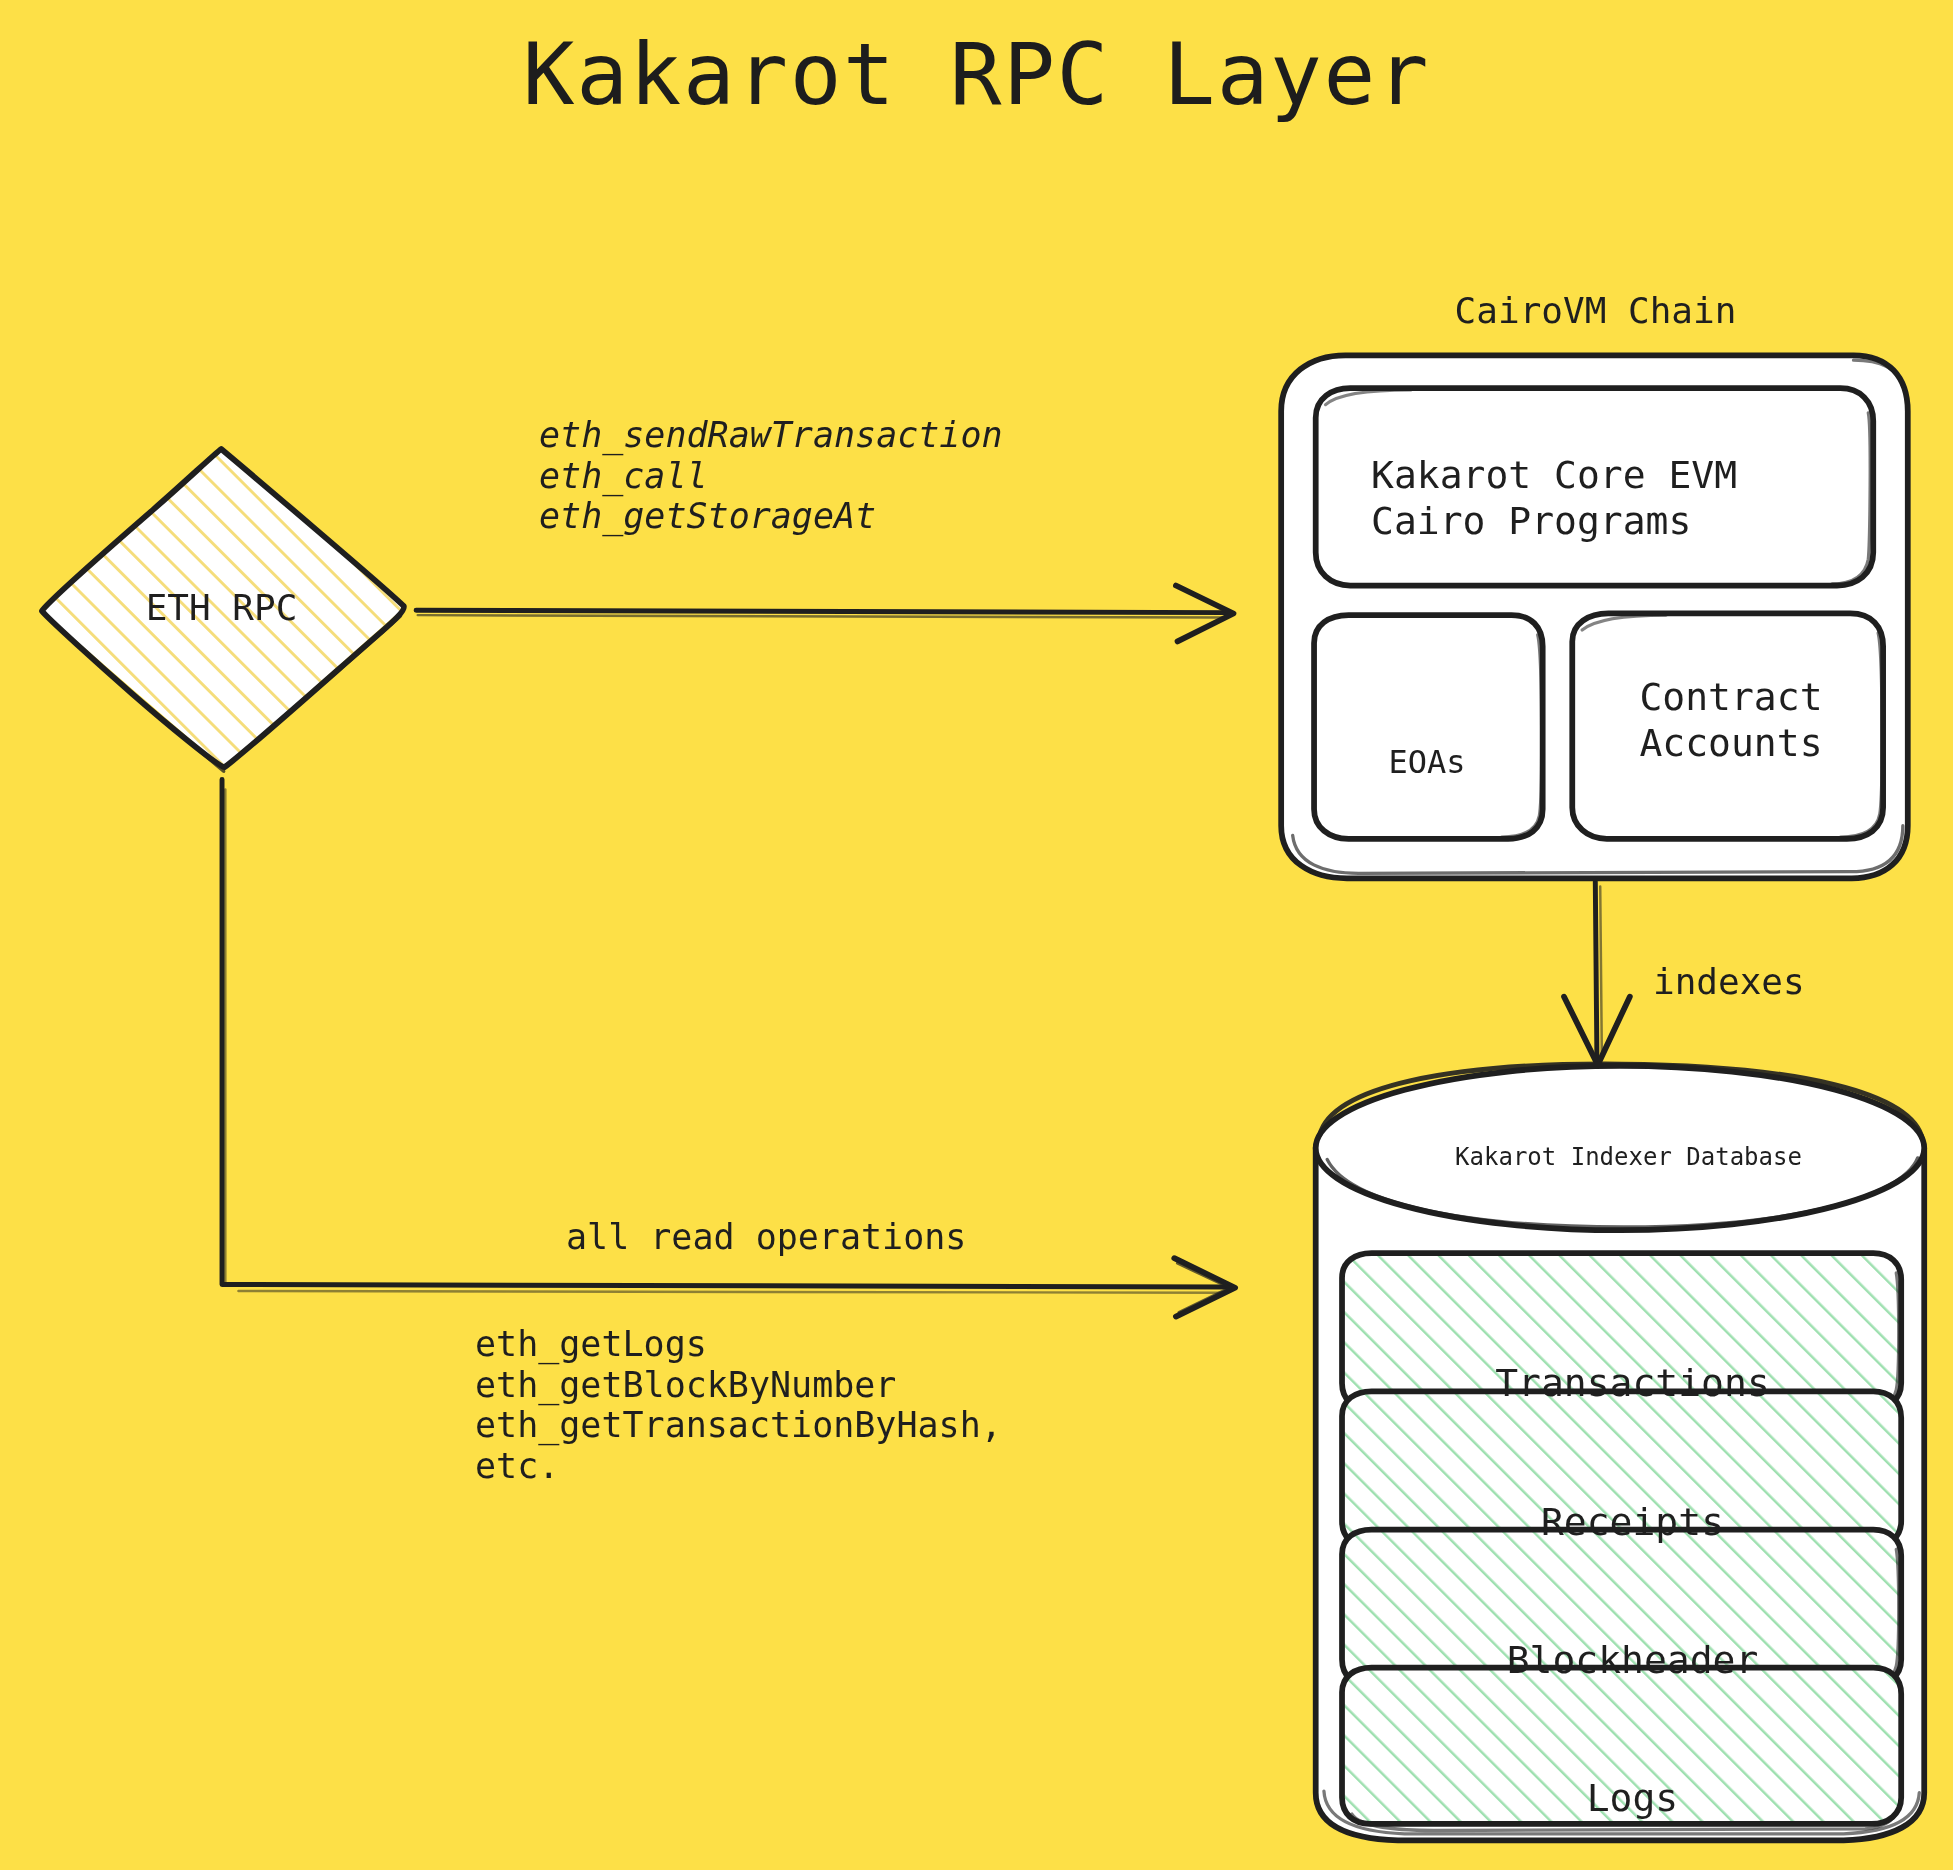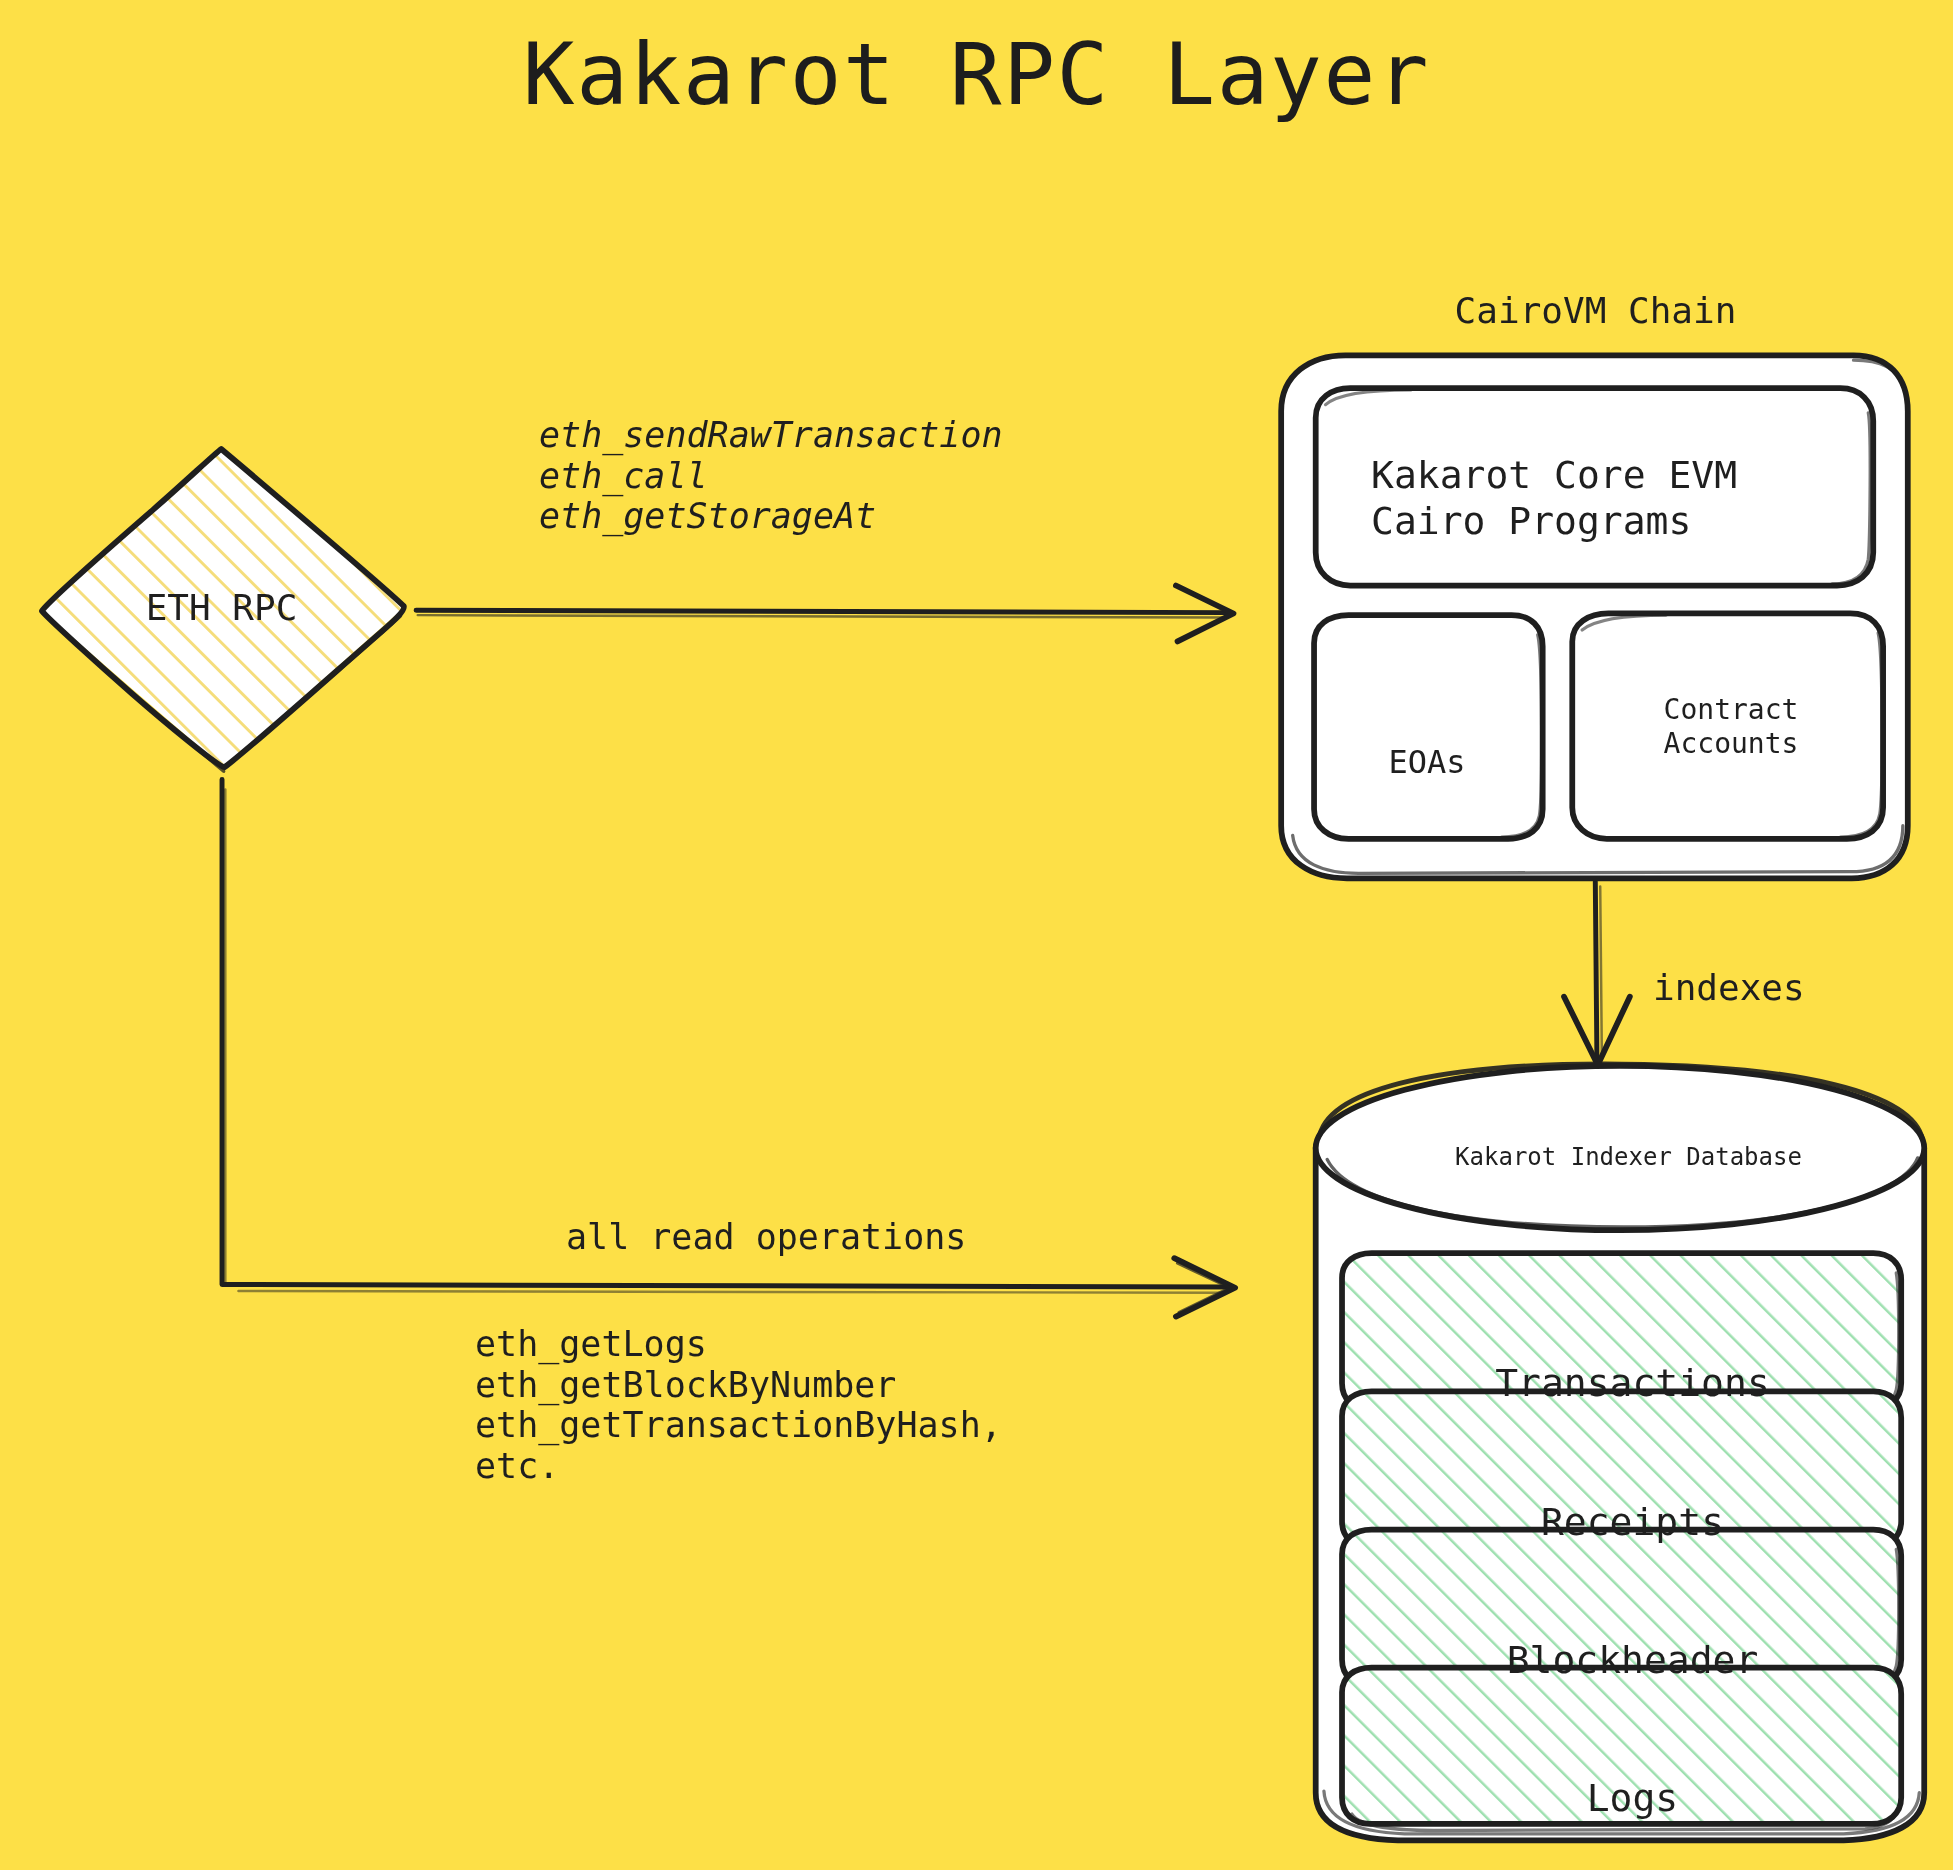--- a/index.html
+++ b/index.html
@@ -60,21 +60,20 @@
     top: 1217px;
   }
   #edge-read-methods {
     left: 475px;
     top: 1324px;
   }
   #edge-index-label {
     left: 1653px;
     top: 961px;
     font-size: 36px;
-    margin-top: 6px;
   }
 
   
   #sketch {
     position: absolute;
     left: 0;
     top: 0;
     width: 1953px;
     height: 1870px;
   }
@@ -105,23 +104,23 @@
   }
   #eoas-text {
     left: 1316px;
     top: 707px;
     width: 222px;
     font-size: 32px;
     margin-top: 36px;
   }
   #contract-accounts-text {
     left: 1579px;
-    top: 693px;
+    top: 674px;
     width: 304px;
-    font-size: 28px;
+    font-size: 38px;
   }
   #db-title-text {
     left: 1316px;
     top: 1143px;
     width: 625px;
     font-size: 24px;
   }
   .db-row-text {
     font-size: 38px;
     margin-top: 33px;

